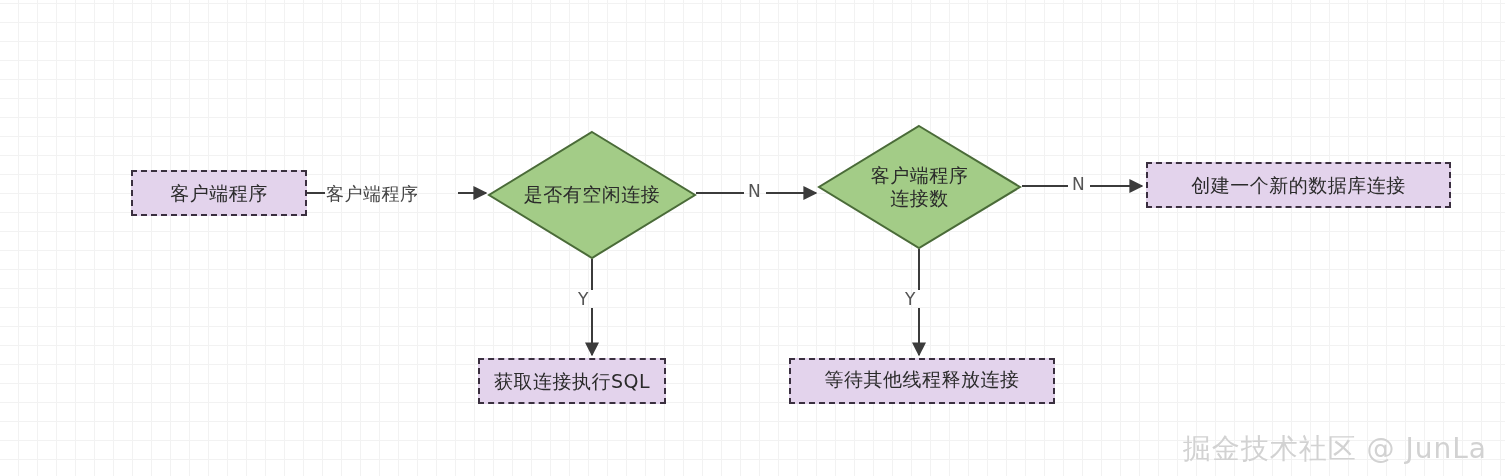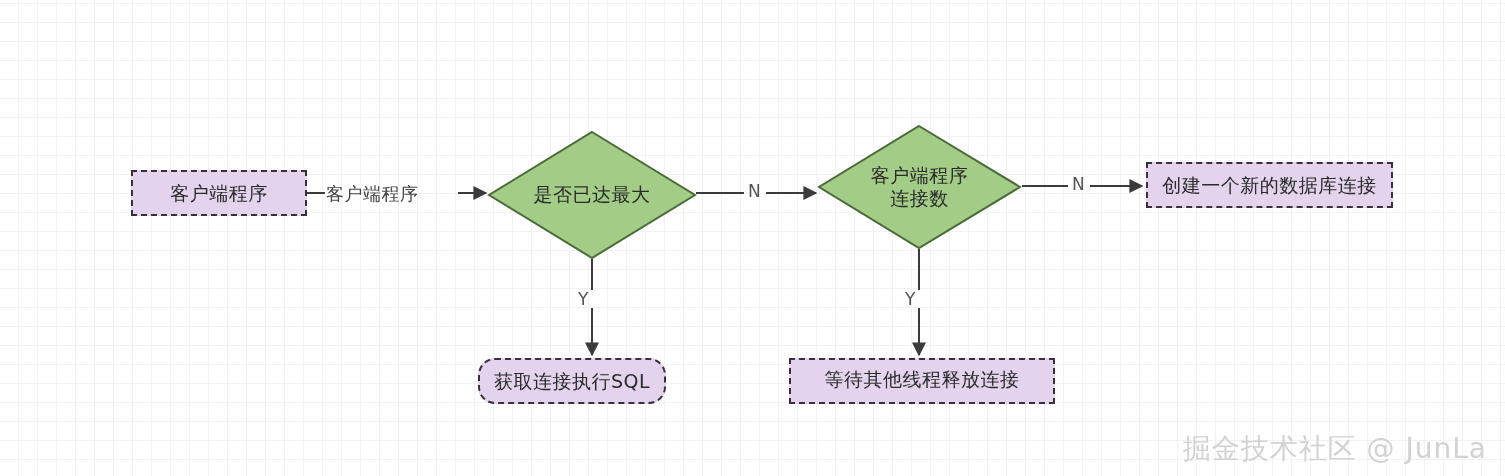--- a/index.html
+++ b/index.html
@@ -155,36 +155,36 @@
   <div class="edge-label small" style="left:905px; top:289px;">Y</div>
 
   <div class="node proc" style="left:115px; top:170px; width:176px; height:46px;margin-left:16px;">
     <span>客户端程序</span>
   </div>
 
   <div class="diamond-wrap" style="left:487px; top:130px; width:210px; height:130px;">
     <svg width="210" height="130" viewBox="0 0 210 130">
       <polygon points="105,2 208,65 105,128 2,65" fill="#a3cc87" stroke="#4a6b38" stroke-width="2"></polygon>
     </svg>
-    <div class="diamond-label">是否已达最大</div>
+    <div class="diamond-label">是否有空闲连接</div>
   </div>
 
   <div class="diamond-wrap" style="left:817px; top:124px; width:205px; height:126px;">
     <svg width="205" height="126" viewBox="0 0 205 126">
       <polygon points="102,2 203,63 102,124 2,63" fill="#a3cc87" stroke="#4a6b38" stroke-width="2"></polygon>
     </svg>
     <div class="diamond-label">客户端程序
 连接数</div>
   </div>
 
-  <div class="node proc" style="left:1146px; top:162px; width:247px; height:46px;">
+  <div class="node proc" style="left:1146px; top:162px; width:305px; height:46px;">
     <span>创建一个新的数据库连接</span>
   </div>
 
-  <div class="node proc" style="left:478px; top:358px; width:188px; height:46px;border-radius:17px;">
+  <div class="node proc" style="left:478px; top:358px; width:188px; height:46px;">
     <span>获取连接执行SQL</span>
   </div>
 
   <div class="node proc" style="left:789px; top:358px; width:266px; height:46px;font-family:Liberation Mono, monospace;">
     <span>等待其他线程释放连接</span>
   </div>
 
   <div class="watermark">掘金技术社区 @ JunLa</div>
 
 </div>

